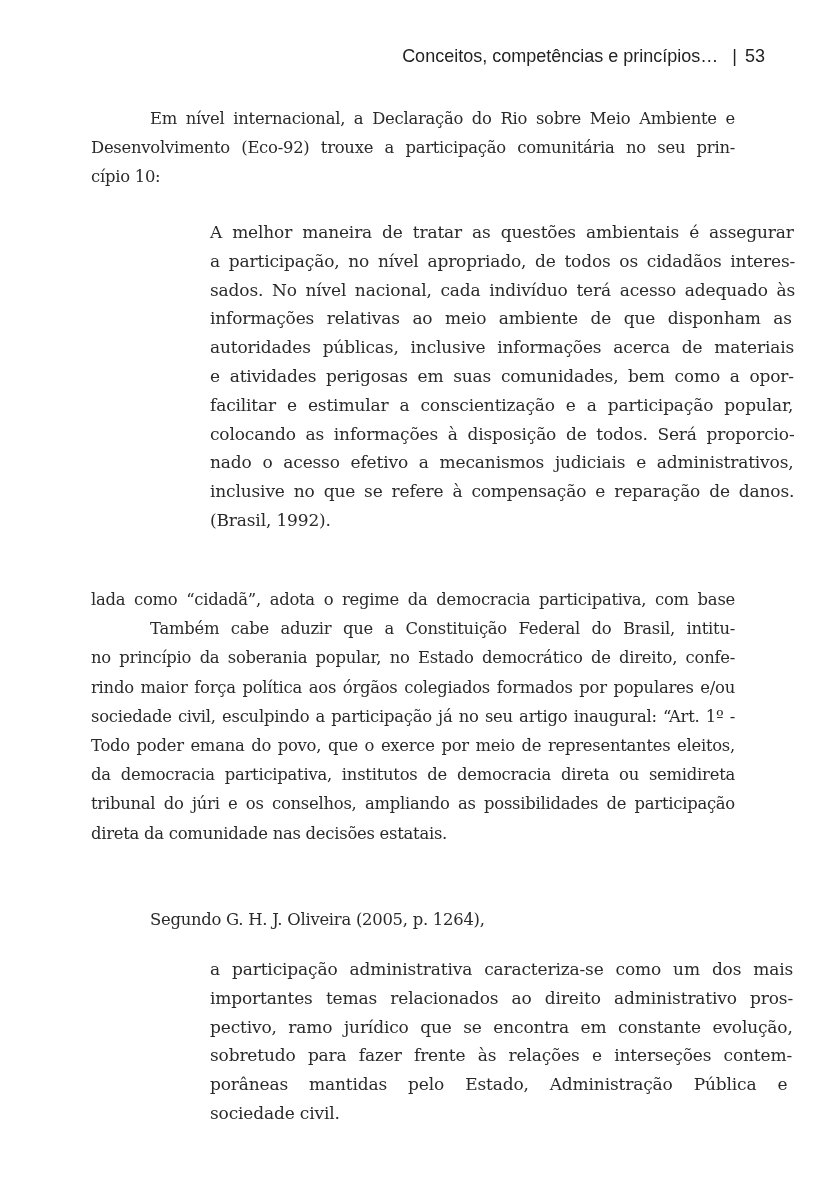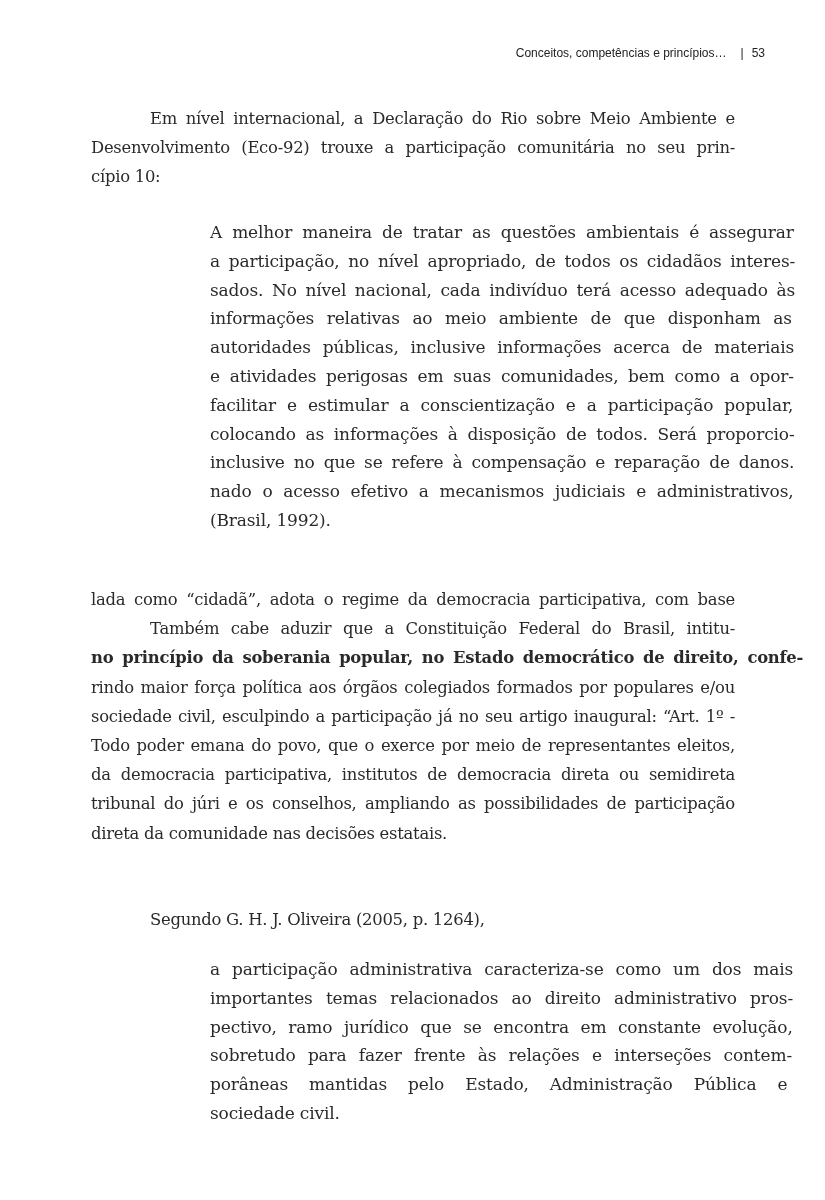--- a/index.html
+++ b/index.html
@@ -12,21 +12,21 @@
       height: 1200px;
       position: relative;
       overflow: hidden;
       color: #2a2a2a;
     }
     .running-header {
       position: absolute;
       top: 46px;
       right: 60px;
       font-family: "Liberation Sans", sans-serif;
-      font-size: 12px;
+      font-size: 18px;
       color: #222;
       white-space: nowrap;
       margin-left: 27px;
     }
     .running-header .sep {
       display: inline-block;
       margin: 0 8px 0 14px;
     }
     .body-text {
       position: absolute;
@@ -82,29 +82,29 @@
 
 <div class="quote" id="q1">
   <span class="line" style="white-space: nowrap; word-spacing: 4.76389px; text-align: left; text-align-last: left;">A melhor maneira de tratar as questões ambientais é assegurar</span>
   <span class="line" style="white-space: nowrap; word-spacing: 3.51736px; text-align: left; text-align-last: left;">a participação, no nível apropriado, de todos os cidadãos interes-</span>
   <span class="line" style="white-space: nowrap; word-spacing: 3.45312px; text-align: left; text-align-last: left;">sados. No nível nacional, cada indivíduo terá acesso adequado às</span>
   <span class="line" style="white-space: nowrap; word-spacing: 7.27148px; text-align: left; text-align-last: left;">informações relativas ao meio ambiente de que disponham as</span>
   <span class="line" style="white-space: nowrap; word-spacing: 6.64583px; text-align: left; text-align-last: left;">autoridades públicas, inclusive informações acerca de materiais</span>
   <span class="line" style="white-space: nowrap; word-spacing: 4.4809px; text-align: left; text-align-last: left;">e atividades perigosas em suas comunidades, bem como a opor-</span>
   <span class="line" style="white-space: nowrap; word-spacing: 5.76758px; text-align: left; text-align-last: left;">facilitar e estimular a conscientização e a participação popular,</span>
   <span class="line" style="white-space: nowrap; word-spacing: 4.48438px; text-align: left; text-align-last: left;">colocando as informações à disposição de todos. Será proporcio-</span>
+  <span class="line" style="white-space: nowrap; word-spacing: 5.53906px; text-align: left; text-align-last: left;">nado o acesso efetivo a mecanismos judiciais e administrativos,</span>
   <span class="line" style="white-space: nowrap; word-spacing: 3.75px; text-align: left; text-align-last: left;">inclusive no que se refere à compensação e reparação de danos.</span>
-  <span class="line" style="white-space: nowrap; word-spacing: 5.53906px; text-align: left; text-align-last: left;">nado o acesso efetivo a mecanismos judiciais e administrativos,</span>
   <span class="line last">(Brasil, 1992).</span>
 </div>
 
 <div class="body-text" id="p2">
   <span class="line" style="white-space: nowrap; word-spacing: 3.7875px; text-align: left; text-align-last: left;">lada como “cidadã”, adota o regime da democracia participativa, com base</span>
   <span class="line indent" style="white-space: nowrap; word-spacing: 6.57118px; text-align: left; text-align-last: left;">Também cabe aduzir que a Constituição Federal do Brasil, intitu-</span>
-  <span class="line" style="white-space: nowrap; word-spacing: 3.44219px; text-align: center; text-align-last: left; font-weight: bold;">no princípio da soberania popular, no Estado democrático de direito, confe-</span>
+  <span class="line" style="white-space: nowrap; word-spacing: 3.44219px; text-align: center; text-align-last: left;">no princípio da soberania popular, no Estado democrático de direito, confe-</span>
   <span class="line" style="white-space: nowrap; word-spacing: 1.76562px; text-align: left; text-align-last: left;">rindo maior força política aos órgãos colegiados formados por populares e/ou</span>
   <span class="line" style="white-space: nowrap; word-spacing: 1.32031px; text-align: left; text-align-last: left;">sociedade civil, esculpindo a participação já no seu artigo inaugural: “Art. 1º -</span>
   <span class="line" style="white-space: nowrap; word-spacing: 1.73177px; text-align: left; text-align-last: left;">Todo poder emana do povo, que o exerce por meio de representantes eleitos,</span>
   <span class="line" style="white-space: nowrap; word-spacing: 4.98438px; text-align: left; text-align-last: left;">da democracia participativa, institutos de democracia direta ou semidireta</span>
   <span class="line" style="white-space: nowrap; word-spacing: 3.425px; text-align: left; text-align-last: left;">tribunal do júri e os conselhos, ampliando as possibilidades de participação</span>
   <span class="line last">direta da comunidade nas decisões estatais.</span>
 </div>
 
 <div class="body-text" id="p3">
   <span class="line indent last">Segundo G. H. J. Oliveira (2005, p. 1264),</span>

